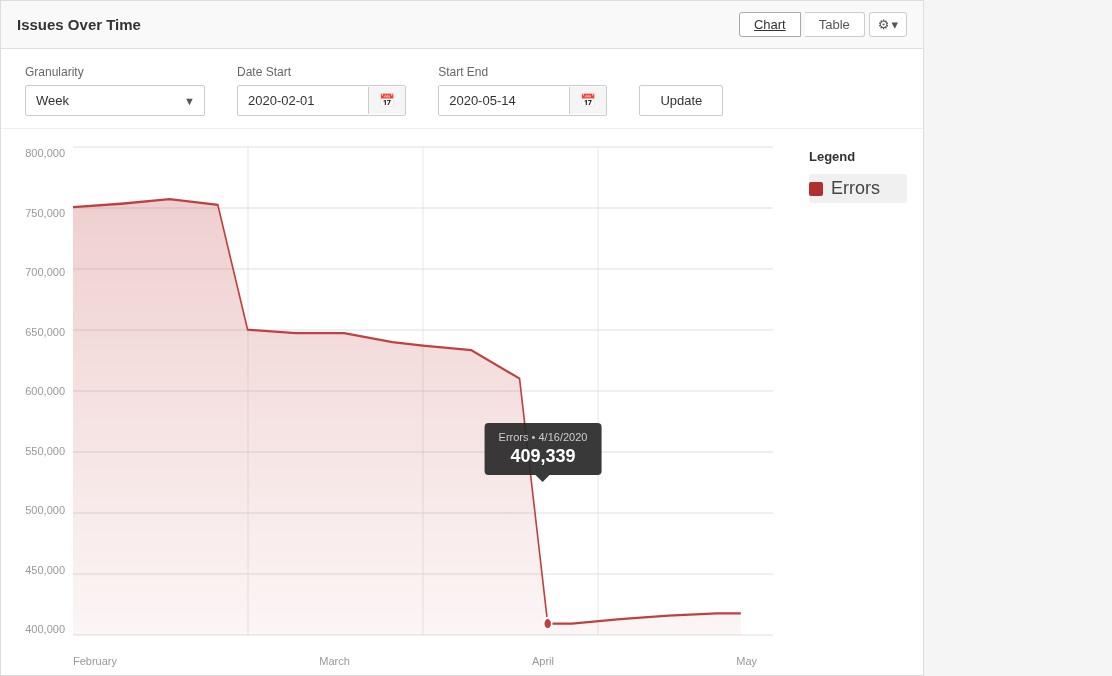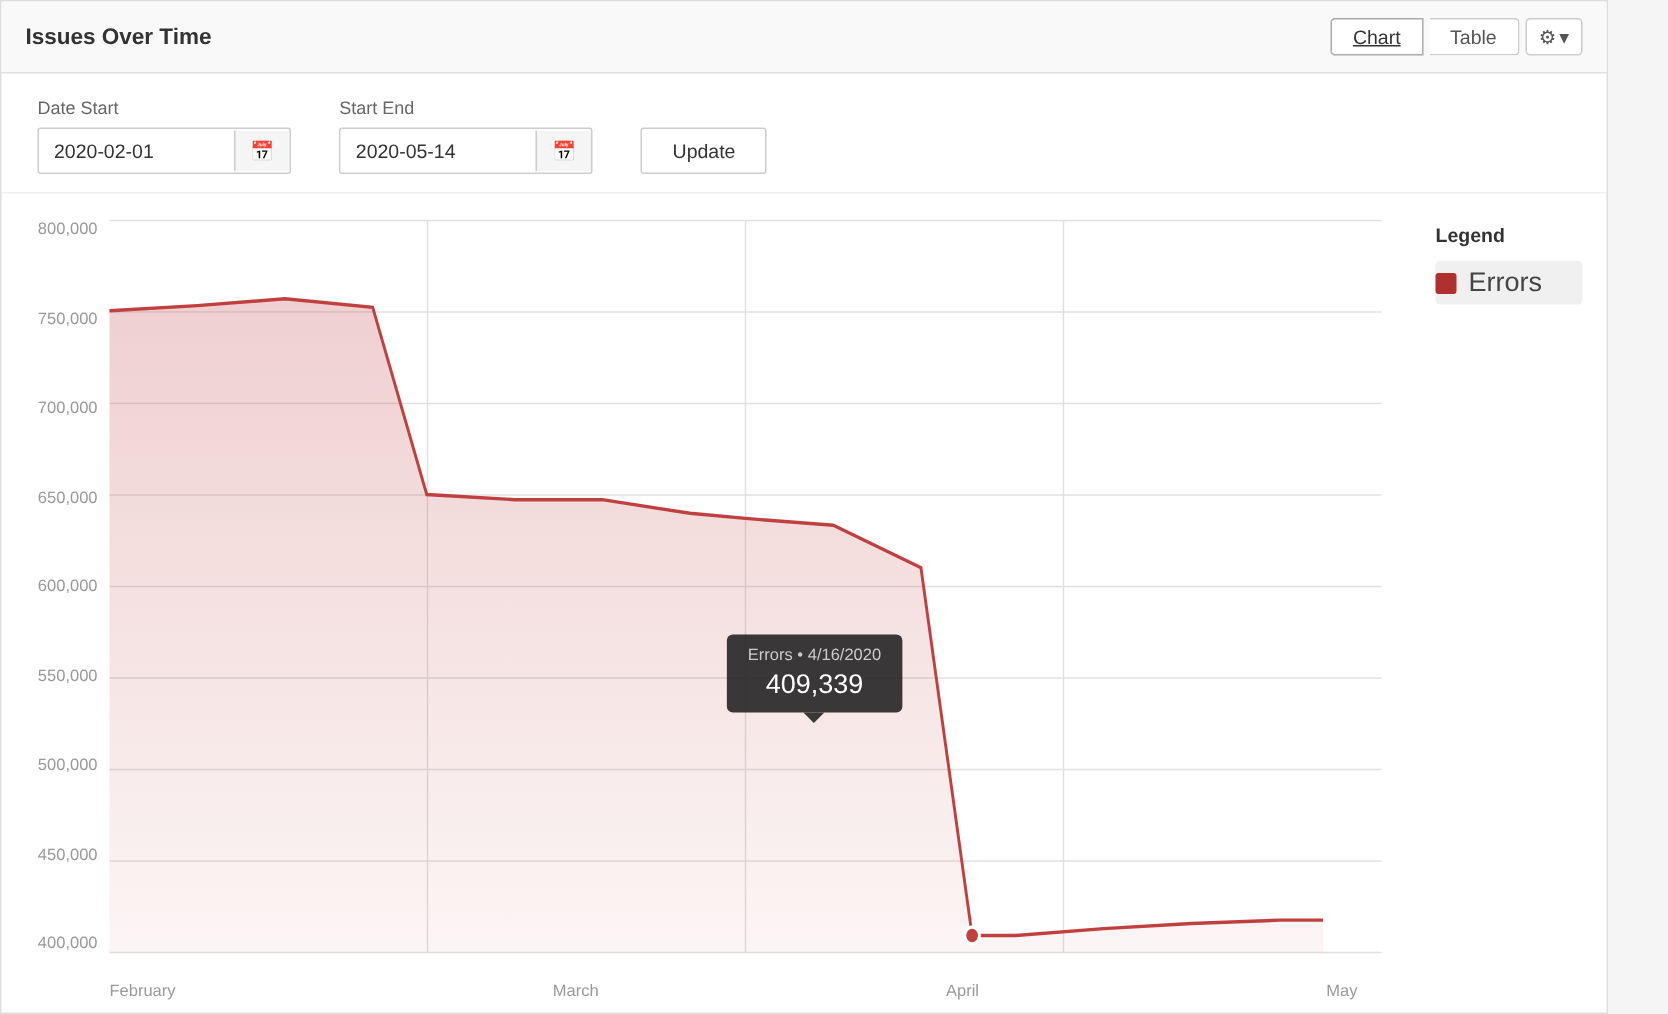--- a/index.html
+++ b/index.html
@@ -1,19 +1,19 @@
 <!DOCTYPE html>
 <html><head>
   <meta charset="utf-8">
   <style>
     * { box-sizing: border-box; margin: 0; padding: 0; }
     body { font-family: -apple-system, BlinkMacSystemFont, 'Segoe UI', sans-serif; background: #f5f5f5; }
 
     .container {
-      width: 1072px;
+      width: 924px;
       height: 676px;
       background: #fff;
       border: 1px solid #ddd;
       display: flex;
       flex-direction: column;
     }
 
     .header {
       display: flex;
       align-items: center;
@@ -264,21 +264,21 @@
     }
 
     .tooltip-label {
       font-size: 11px;
       color: #ccc;
       margin-bottom: 3px;
     }
 
     .tooltip-value {
       font-size: 18px;
-      font-weight: 400;
+      font-weight: 700;
     }
 
     .tooltip-arrow {
       position: absolute;
       bottom: -7px;
       left: 50%;
       transform: translateX(-50%);
       width: 0;
       height: 0;
       border-left: 7px solid transparent;
@@ -297,20 +297,31 @@
       <button class="tab-btn active">Chart</button>
       <button class="tab-btn">Table</button>
       <button class="gear-btn">
         <span>⚙</span>
         <span>▾</span>
       </button>
     </div>
   </div>
 
   <div class="controls-row">
+    <div class="control-group">
+      <label class="control-label">Granularity</label>
+      <div class="select-wrapper">
+        <select class="granularity-select">
+          <option>Week</option>
+          <option>Day</option>
+          <option>Month</option>
+        </select>
+        <span class="select-arrow">▼</span>
+      </div>
+    </div>
 
     <div class="control-group">
       <label class="control-label">Date Start</label>
       <div class="date-input-wrapper">
         <input class="date-input" type="text" value="2020-02-01" style="">
         <button class="cal-btn">
           <span>📅</span>
         </button>
       </div>
     </div>

